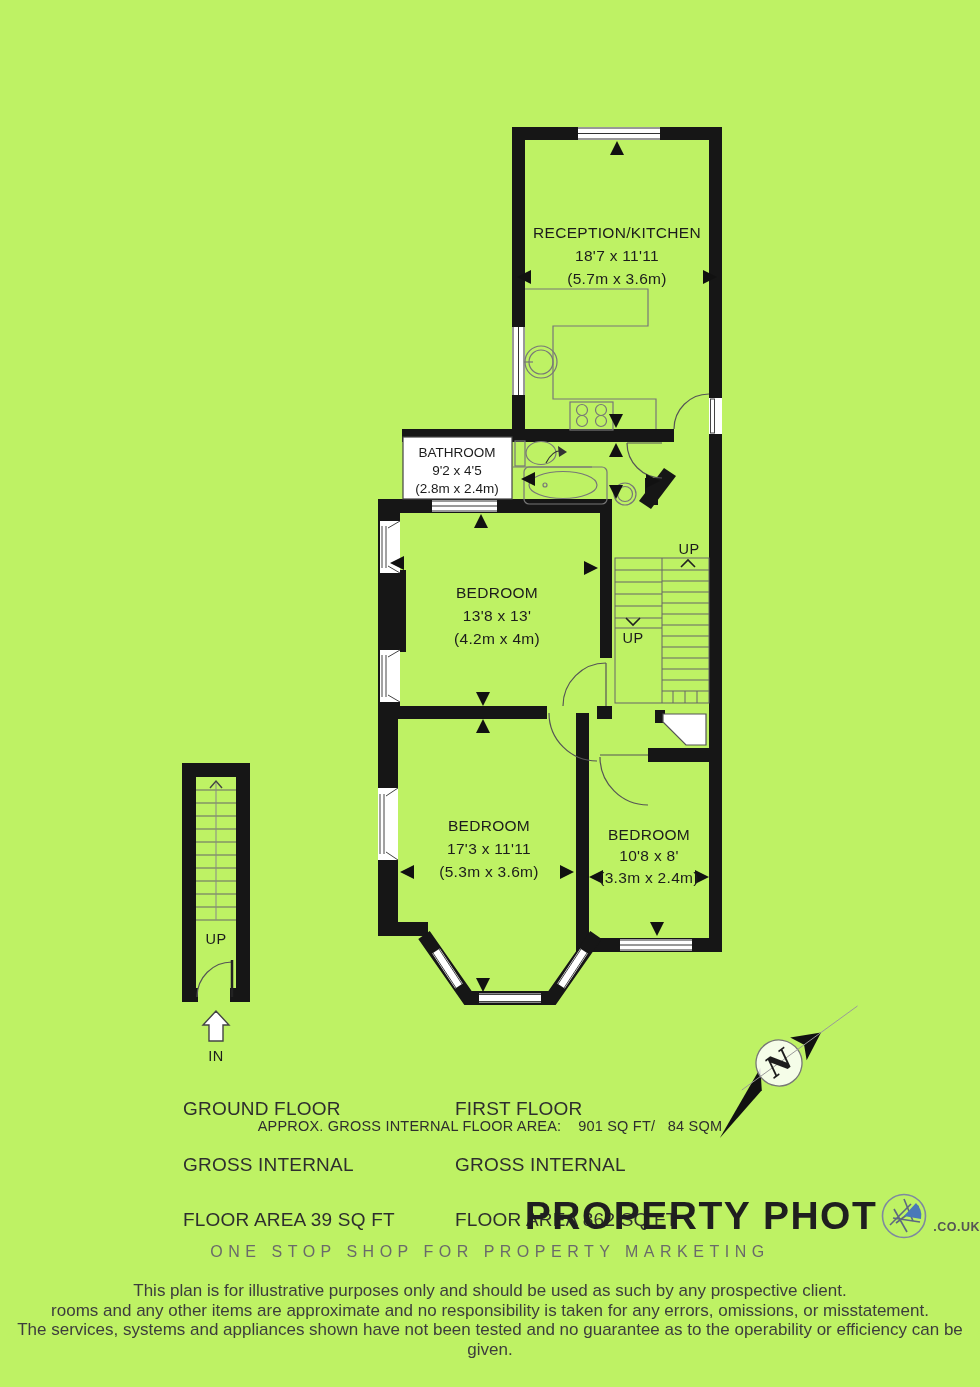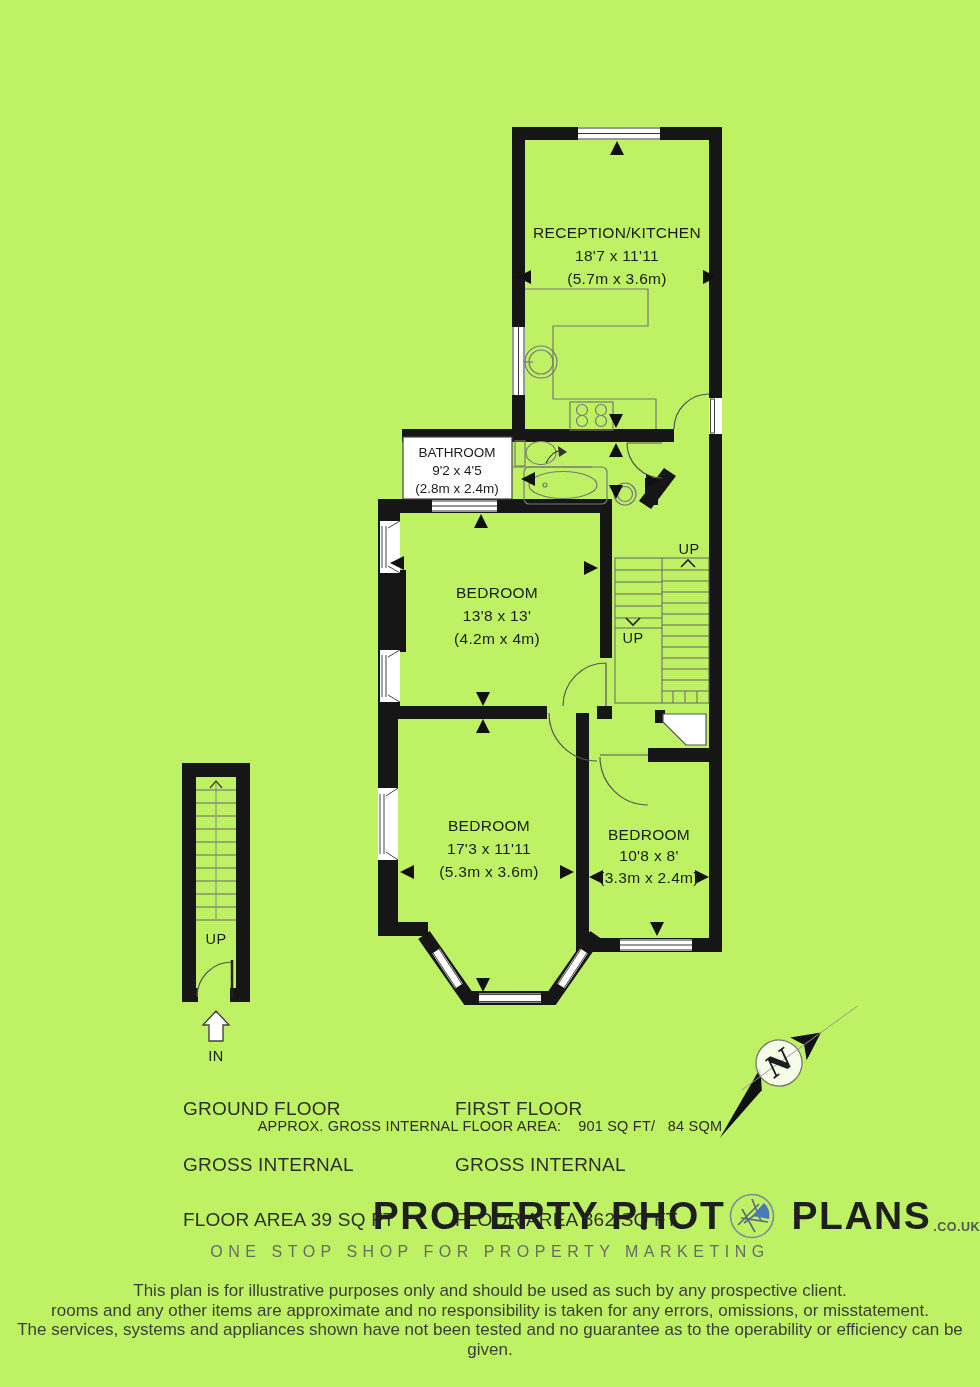--- a/index.html
+++ b/index.html
@@ -295,21 +295,20 @@
     <circle cx="24" cy="24" r="21.5" fill="none" stroke="#7e89a0" stroke-width="1.6"></circle>
     <g stroke="#5d6880" stroke-width="1.6" fill="none">
       <line x1="24" y1="7" x2="33" y2="29"></line>
       <line x1="38.5" y1="14" x2="16" y2="31"></line>
       <line x1="40" y1="30" x2="13" y2="26"></line>
       <line x1="27" y1="40" x2="14" y2="17"></line>
       <line x1="10" y1="33" x2="31" y2="12"></line>
     </g>
     <path d="M 24 24 L 36 11 A 17.5 17.5 0 0 1 41 27 Z" fill="#4a79b8" stroke="none"></path>
   </svg>
-  <span class="logo-text"> PLANS</span>
   <span class="logo-suffix">.CO.UK</span>
 </div>
 
 <div class="abs tagline">ONE STOP SHOP FOR PROPERTY MARKETING</div>
 
 <div class="abs disclaimer">
   <div>This plan is for illustrative purposes only and should be used as such by any prospective client.</div>
   <div>rooms and any other items are approximate and no responsibility is taken for any errors, omissions, or misstatement.</div>
   <div>The services, systems and appliances shown have not been tested and no guarantee as to the operability or efficiency can be given.</div>
 </div>

